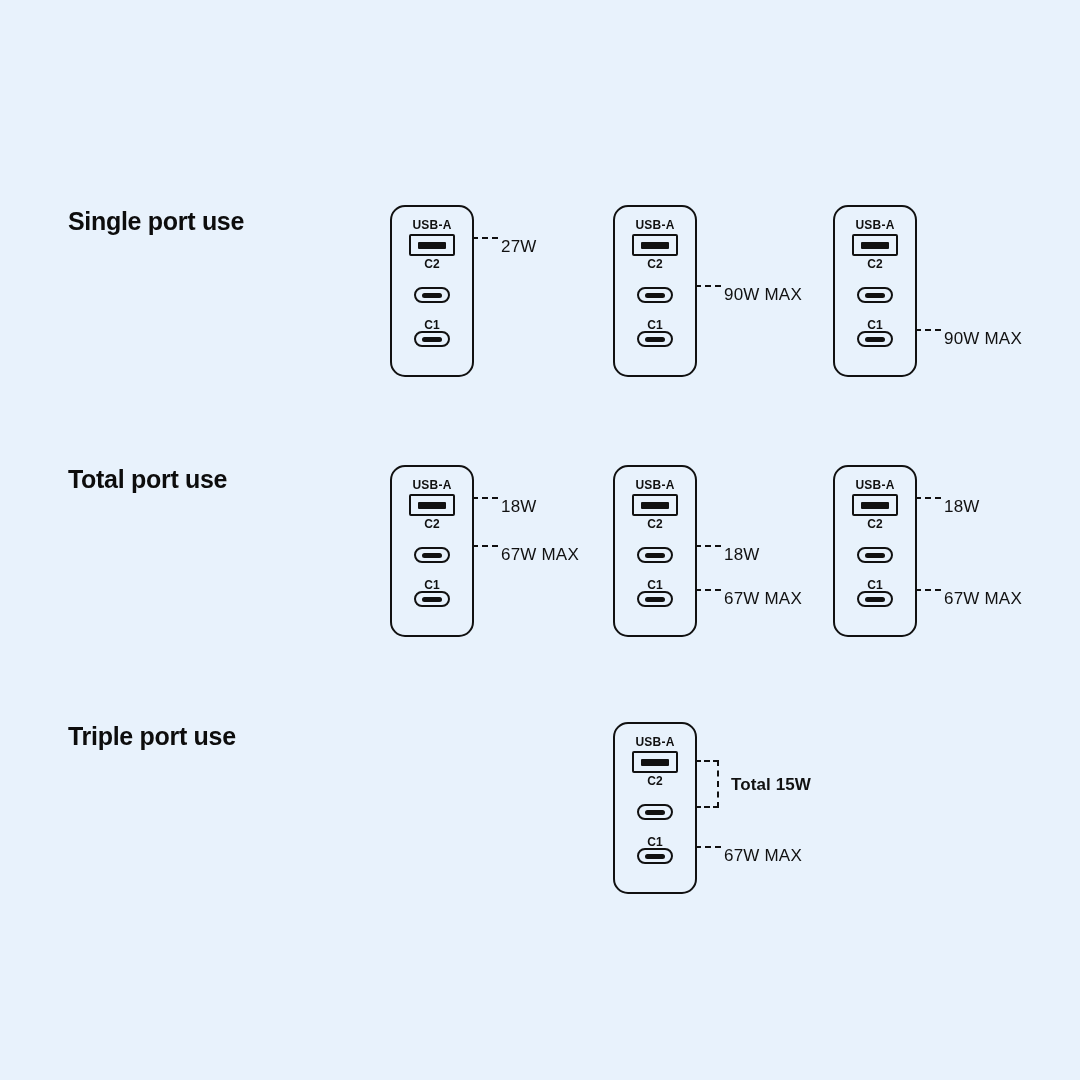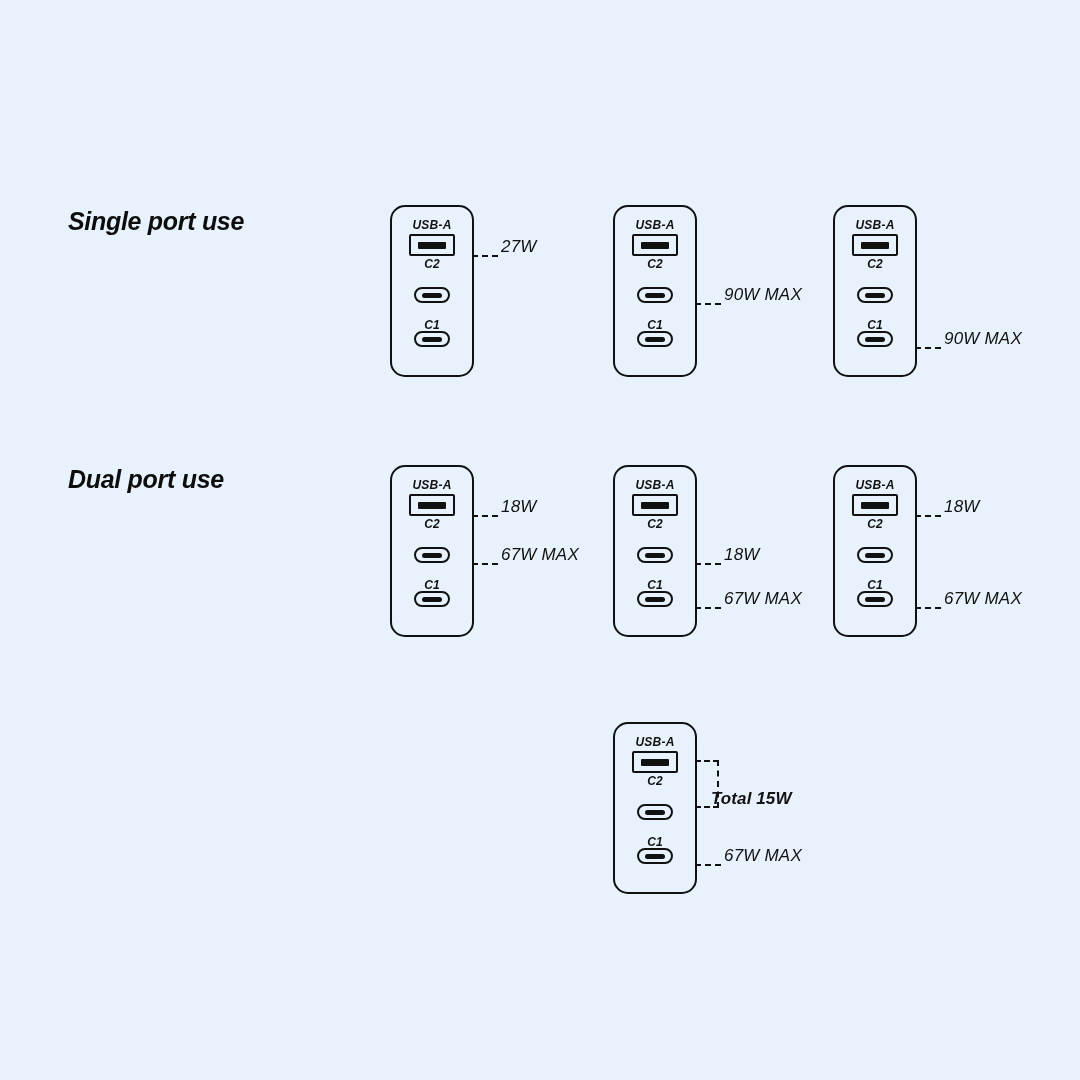--- a/index.html
+++ b/index.html
@@ -13,21 +13,20 @@
     font-family: "Liberation Sans", sans-serif;
     color: #111111;
     overflow: hidden;
     position: relative;
   }
   #stage {
     position: absolute;
     inset: 0;
     width: 1080px;
     height: 889px;
-    font-style: italic;
   }
   .section-title {
     position: absolute;
     left: 68px;
     font-size: 25px;
     font-weight: 700;
     letter-spacing: -0.3px;
     color: #0d0d0d;
     white-space: nowrap;
   }
@@ -99,21 +98,21 @@
     height: 5px;
     background: #111111;
     border-radius: 3px;
   }
 
   .callout {
     position: absolute;
     left: 80px;
     transform: translateY(-50%);
     display: flex;
-    align-items: flex-end;
+    align-items: flex-start;
     white-space: nowrap;
   }
   .callout-dash {
     display: inline-block;
     width: 26px;
     height: 0;
     border-top: 2px dashed #111111;
     margin-right: 3px;
   }
   .callout-text {
@@ -129,37 +128,37 @@
     top: 36px;
     width: 24px;
     height: 48px;
     border-top: 2px dashed #111111;
     border-right: 2px dashed #111111;
     border-bottom: 2px dashed #111111;
     box-sizing: border-box;
   }
   .bracket-label {
     position: absolute;
-    left: 96px;
+    left: 116px;
     top: 61px;
     transform: translateY(-50%);
     font-size: 17px;
     font-weight: 700;
     letter-spacing: 0.1px;
     color: #111111;
     white-space: nowrap;
-    margin-top: 14px;
   }
 </style>
 </head>
 <body>
 
 <div id="stage">
   <div class="section-title title-0">Single port use</div>
-  <div class="section-title title-1">Dual port use</div>
+  <div class="section-title title-1">Total port use</div>
+  <div class="section-title title-2">Triple port use</div>
 <div class="charger" style="left: 390px; top: 205px;">
     <div class="port-label label-usba">USB-A</div>
     <div class="usba-port">
       <div class="usba-pin"></div>
     </div>
     <div class="port-label label-c2">C2</div>
     <div class="usbc-port pos-c2">
       <div class="usbc-pin"></div>
     </div>
     <div class="port-label label-c1">C1</div>

